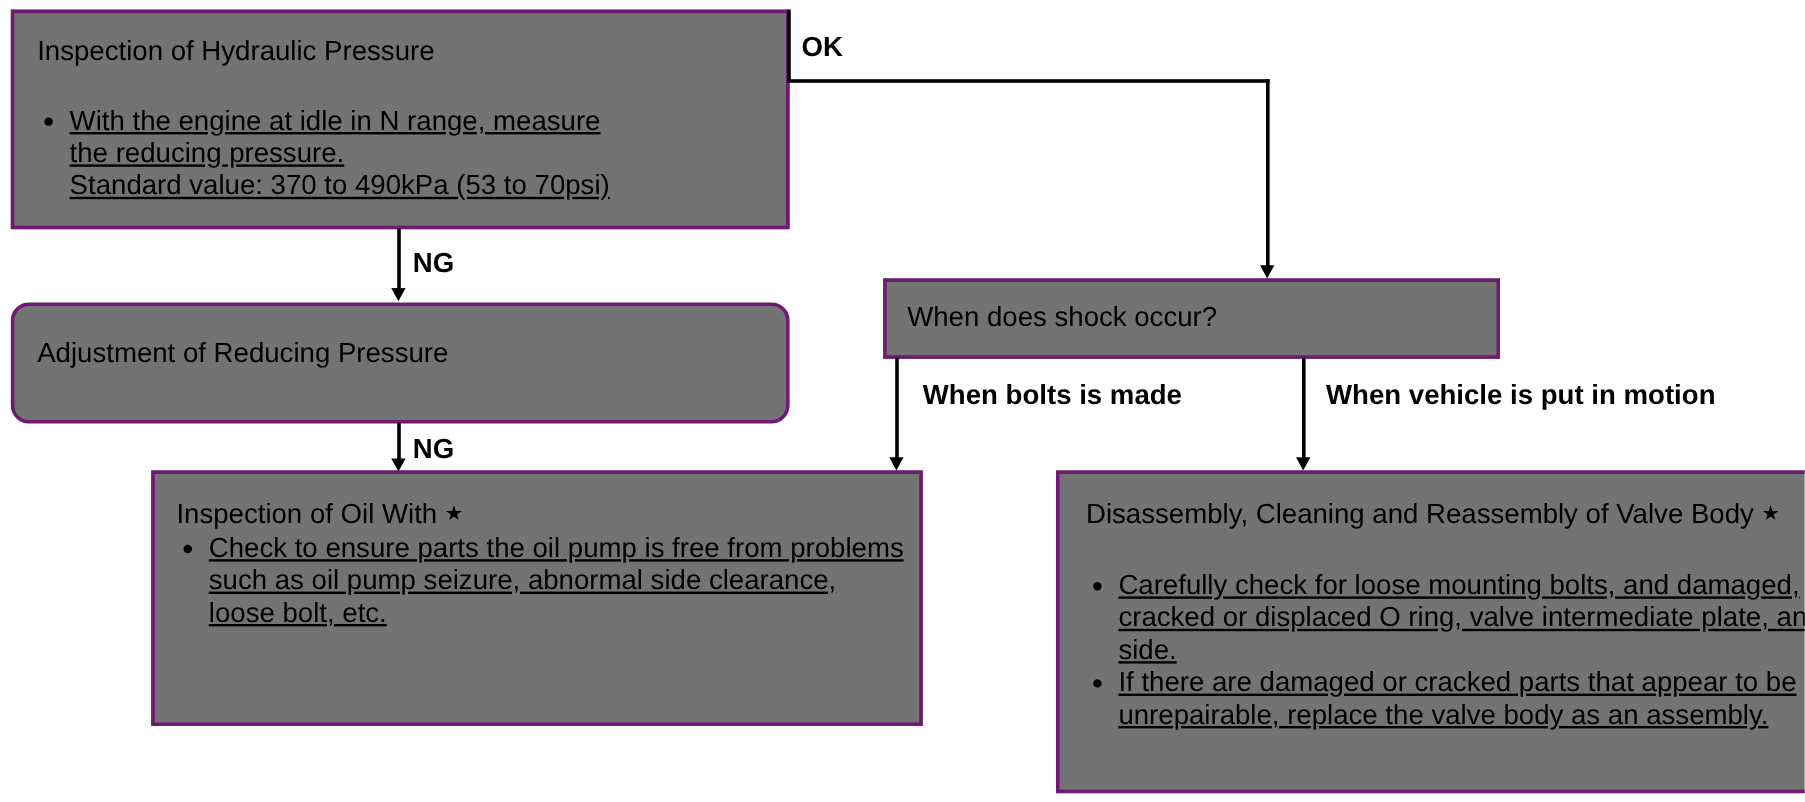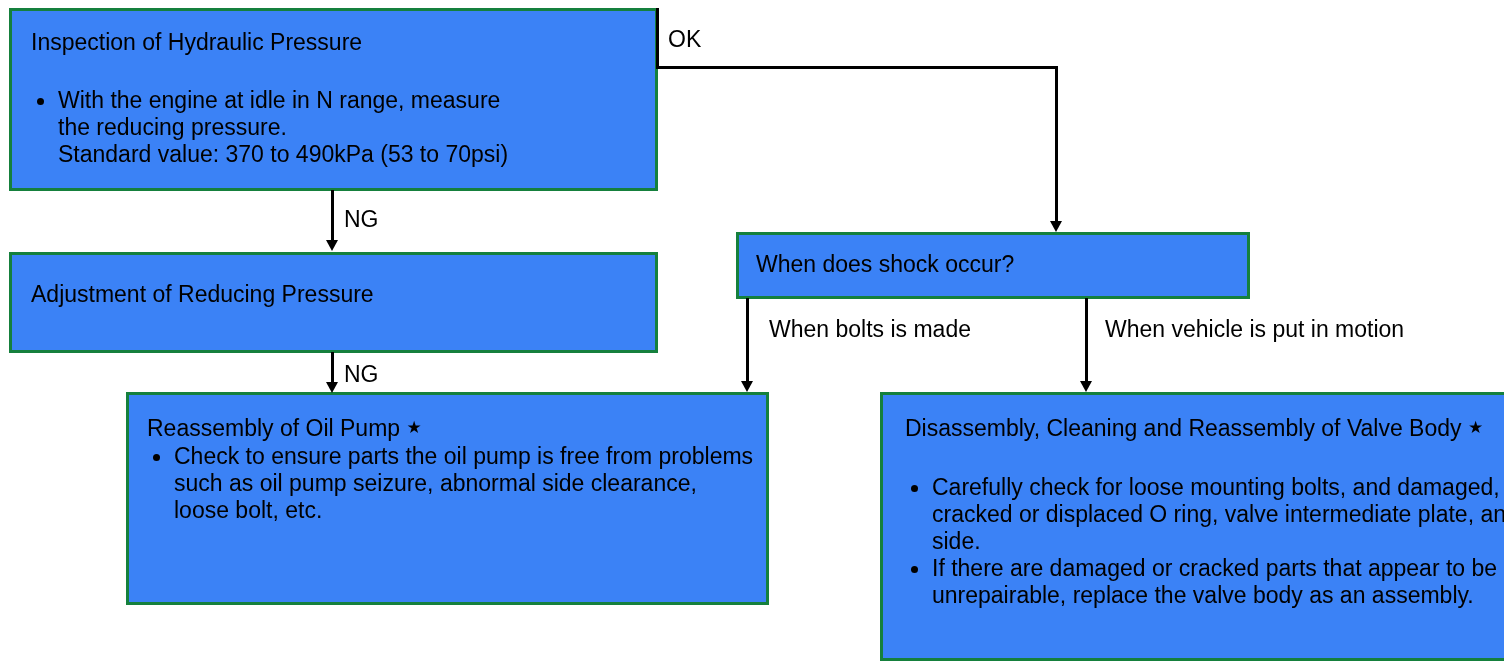--- a/index.html
+++ b/index.html
@@ -14,32 +14,33 @@
   #canvas {
     position: relative;
     width: 1504px;
     height: 668px;
     background: #ffffff;
     overflow: hidden;
   }
   .box {
     position: absolute;
     box-sizing: border-box;
-    border: 3px solid #15803d;
-    background: #3b82f6;
+    border: 3px solid #701a75;
+    background: #737373;
   }
   .box-title {
     font-size: 23px;
     line-height: 28px;
     white-space: nowrap;
   }
   .bullet-list {
     list-style: none;
     margin: 0;
     padding: 0;
+    text-decoration: underline;
   }
   .bullet-list li {
     position: relative;
     padding-left: 27px;
     font-size: 23px;
     line-height: 27px;
   }
   .bullet-list li::before {
     content: "";
     position: absolute;
@@ -53,20 +54,21 @@
   .plain-line {
     font-size: 23px;
     line-height: 27px;
     white-space: nowrap;
   }
   .edge-label {
     position: absolute;
     font-size: 23px;
     line-height: 27px;
     white-space: nowrap;
+    font-weight: bold;
   }
   .vline {
     position: absolute;
     width: 3px;
     background: #000000;
   }
   .hline {
     position: absolute;
     height: 3px;
     background: #000000;
@@ -81,21 +83,21 @@
   }
   .star {
     font-size: 17px;
     vertical-align: 3px;
   }
   
   #box-hydraulic { left: 9px;  top: 8px;   width: 649px; height: 183px; }
   #box-hydraulic .box-title { position: absolute; left: 19px; top: 17px; }
   #box-hydraulic .bullet-list { position: absolute; left: 19px; top: 76px; width: 610px; }
   
-  #box-adjustment { left: 9px; top: 252px; width: 649px; height: 101px; }
+  #box-adjustment { left: 9px; top: 252px; width: 649px; height: 101px; border-radius: 15px; }
   #box-adjustment .box-title { position: absolute; left: 19px; top: 25px; }
   
   #box-oilpump { left: 126px; top: 392px; width: 643px; height: 213px; }
   #box-oilpump .box-title { position: absolute; left: 18px; top: 19px; }
   #box-oilpump .bullet-list { position: absolute; left: 18px; top: 48px; width: 610px; }
   
   #box-shock { left: 736px; top: 232px; width: 514px; height: 67px; }
   #box-shock .box-title { position: absolute; left: 17px; top: 15px; }
   
   #box-valvebody { left: 840px; top: 392px; width: 655px; height: 269px; margin-left: 40px; }
@@ -116,21 +118,21 @@
         <div class="plain-line">Standard value: 370 to 490kPa (53 to 70psi)</div>
       </li>
     </ul>
   </div>
 
   <div class="box" id="box-adjustment">
     <div class="box-title">Adjustment of Reducing Pressure</div>
   </div>
 
   <div class="box" id="box-oilpump">
-    <div class="box-title"><span>Reassembly of Oil Pump</span> <span class="star">★</span></div>
+    <div class="box-title"><span>Inspection of Oil With</span> <span class="star">★</span></div>
     <ul class="bullet-list">
       <li>Check to ensure parts the oil pump is free from problems such as oil pump seizure, abnormal side clearance, loose bolt, etc.</li>
     </ul>
   </div>
 
   <div class="box" id="box-shock">
     <div class="box-title">When does shock occur?</div>
   </div>
 
   <div class="box" id="box-valvebody">

